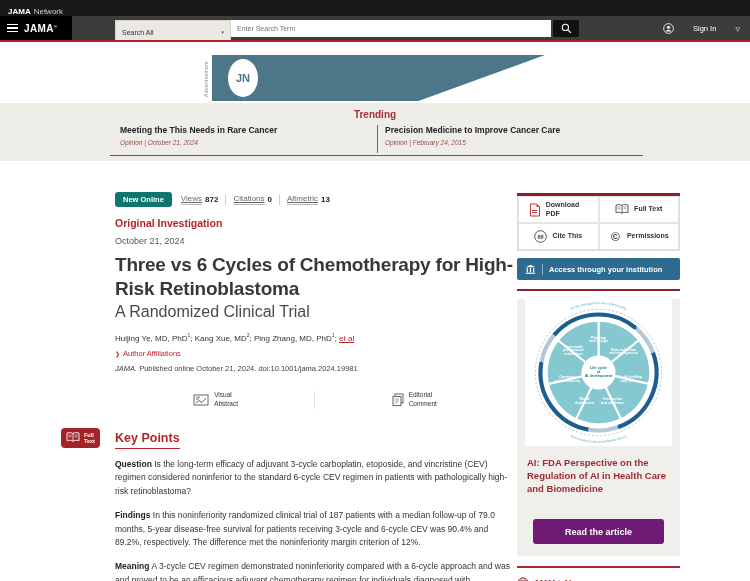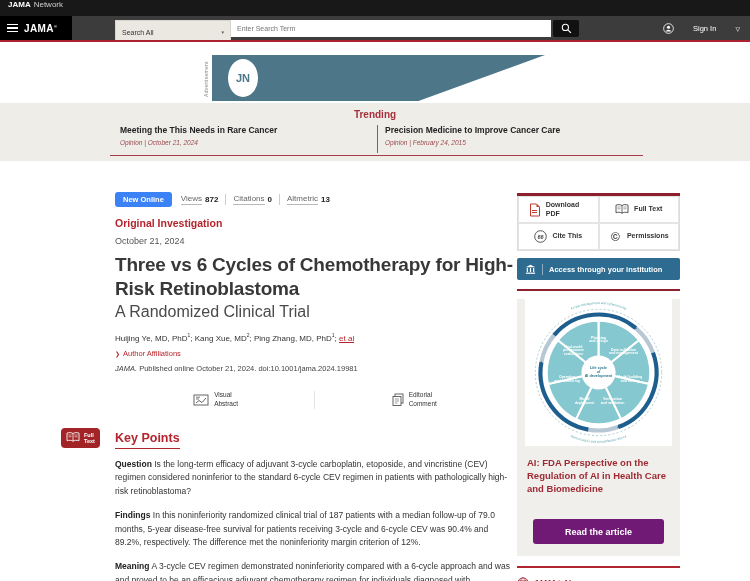--- a/index.html
+++ b/index.html
@@ -1,21 +1,21 @@
 <!DOCTYPE html>
 <html><head>
 <meta charset="utf-8">
 <style>
   * { box-sizing: border-box; margin: 0; padding: 0; }
   html,body { background:#fff; }
   body { font-family: "Liberation Sans", "DejaVu Sans", sans-serif; }
   .page { position:relative; width:750px; height:581px; overflow:hidden; background:#fff; }
 
   
-  .topbar { position:absolute; left:0; top:0; width:750px; height:16px; background:#181818; display:flex; align-items:flex-start; padding-left:8px; font-size:8px; color:#fff; }
+  .topbar { position:absolute; left:0; top:0; width:750px; height:16px; background:#181818; display:flex; align-items:flex-end; padding-left:8px; font-size:8px; color:#fff; }
   .topbar .bold { font-weight:700; }
   .topbar .rest { color:#cfcfcf; margin-left:3px; }
 
   
   .navbar { position:absolute; left:0; top:16px; width:750px; height:24px; background:#3c3c3c; }
   .logo-box { position:absolute; left:0; top:0; width:72px; height:24px; background:#000; display:flex; align-items:center; gap:6px; padding-left:7px; cursor:pointer; }
   .hamburger { display:flex; flex-direction:column; gap:2px; }
   .hamburger i { display:block; width:11px; height:1.6px; background:#fff; }
   .logo-text { color:#fff; font-weight:700; font-size:10px; letter-spacing:.4px; }
   .logo-text sup { font-size:4px; }
@@ -43,24 +43,24 @@
   .tr-item.one { left:120px; width:245px; }
   .tr-item.two { left:385px; width:250px; }
   .tr-title { font-size:8.5px; font-weight:700; color:#222; }
   .tr-meta { font-size:6.5px; font-style:italic; color:#9a4a50; margin-top:4px; }
   .tr-divider { position:absolute; left:377px; top:0; width:1px; height:28px; background:#b04a55; }
   .tr-underline { position:absolute; left:110px; bottom:1px; width:533px; height:1.5px; background:#a83d4a; }
 
   
   .article { position:absolute; left:115px; top:192px; width:402px; }
   .meta-row { display:flex; align-items:center; font-size:8px; color:#444; }
-  .badge { background:#3b82f6; color:#fff; font-weight:700; font-size:7.5px; padding:3px 8px; border-radius:3px; margin-right:9px; }
+  .badge { background:#0f766e; color:#fff; font-weight:700; font-size:7.5px; padding:3px 8px; border-radius:3px; margin-right:9px; }
   .metric { display:flex; align-items:center; gap:3px; }
   .metric + .metric { border-left:1px solid #ccc; padding-left:7px; margin-left:7px; }
-  .m-label { color:#666; border-bottom:1px solid #b9b9b9; padding-bottom:1px; }
+  .m-label { color:#666; border-bottom:1px solid #b9b9b9; padding-bottom:1px;text-decoration:underline; }
   .m-value { font-weight:700; color:#222; }
   .category { margin-top:10px; color:#b5242c; font-weight:700; font-size:10.5px; cursor:pointer; }
   .date { margin-top:7px; font-size:9px; color:#555; }
   .title { margin-top:7px; font-size:19px; line-height:1.26; color:#383838; font-weight:700; letter-spacing:-.2px; }
   .subtitle { margin-top:2px; font-size:16px; font-weight:400; color:#4a4a4a; }
   .authors { margin-top:11px; font-size:8px; color:#333; }
   .authors sup { font-size:5px; }
   .etal { color:#b5242c; text-decoration:underline; cursor:pointer; }
   .affil { margin-top:6px; font-size:7.5px; color:#b5242c; cursor:pointer; }
   .affil .chev { font-size:6px; margin-right:3px; }

